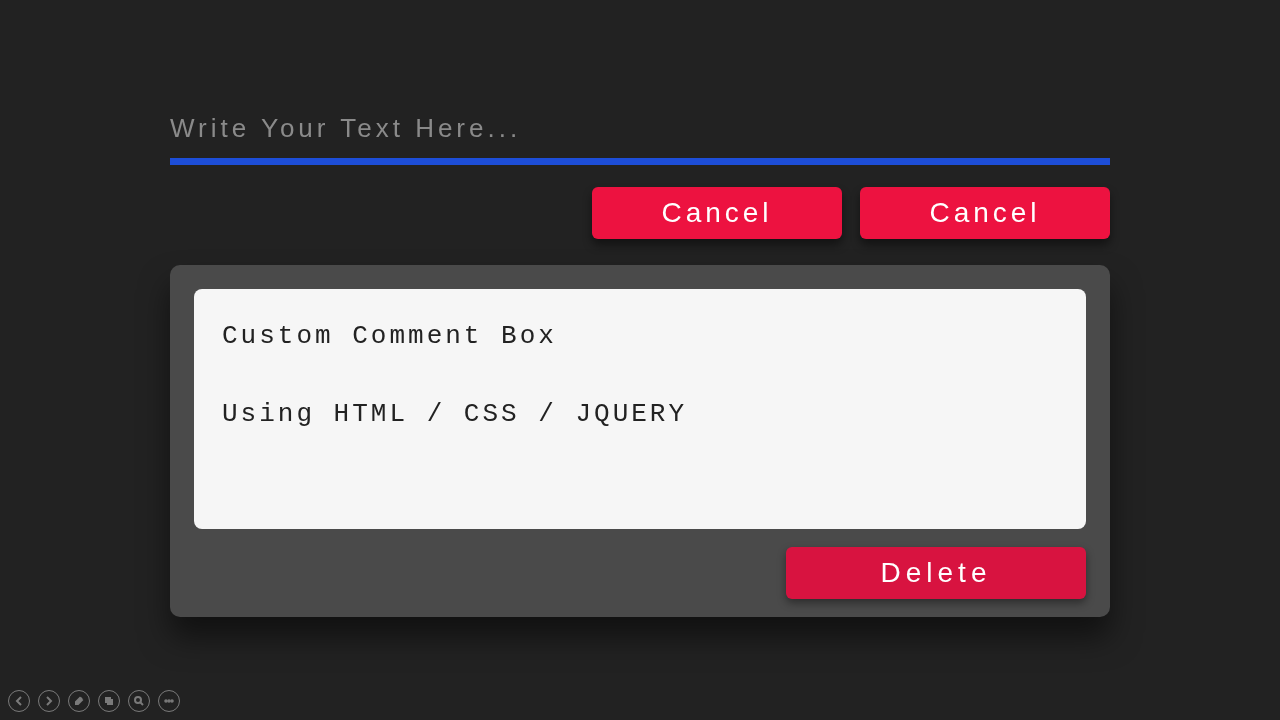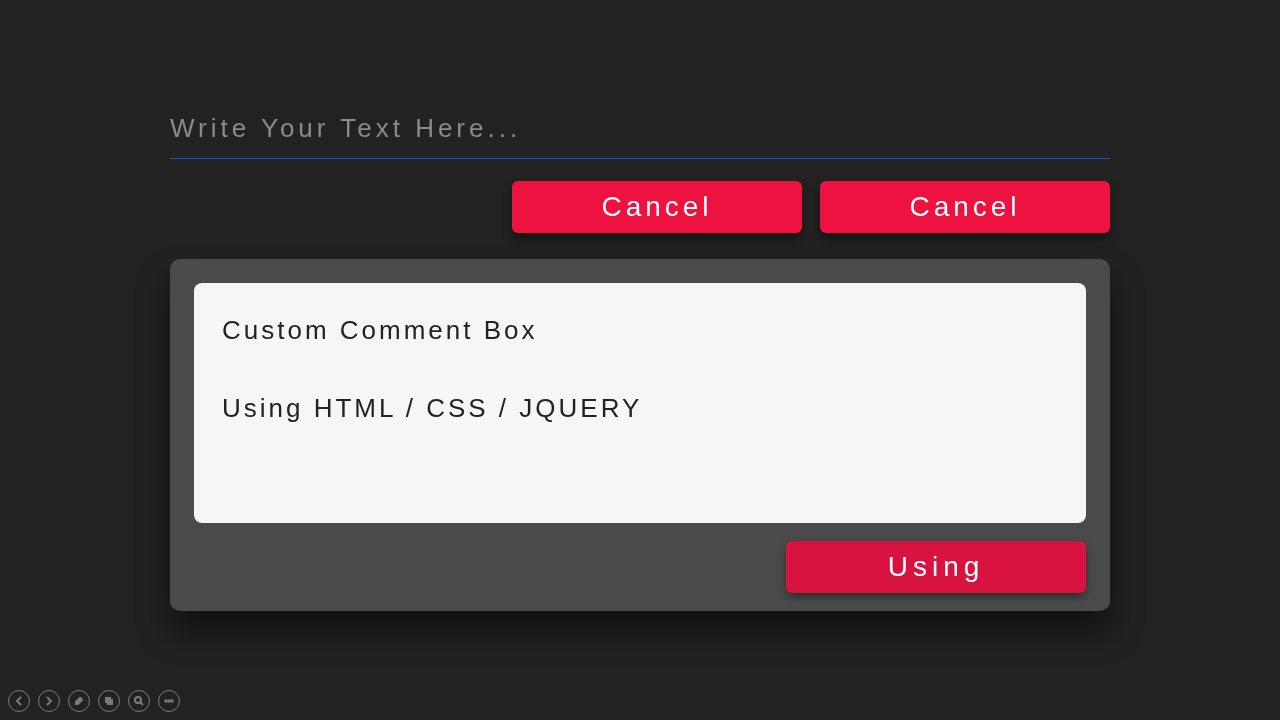--- a/index.html
+++ b/index.html
@@ -17,21 +17,21 @@
   }
   .container {
     width: 940px;
     margin: 0 auto;
     padding-top: 105px;
   }
   .comment-input {
     width: 100%;
     background: transparent;
     border: none;
-    border-bottom: 1px solid #1d4ed8;
+    border-bottom: 7px solid #1d4ed8;
     color: #3b82f6;
     font-size: 26px;
     letter-spacing: 4px;
     padding: 8px 0 14px 0;
     font-family: Verdana, Geneva, sans-serif;
     outline: none;
   }
   .comment-input::placeholder {
     color: #8a8a8a;
     letter-spacing: 4px;
@@ -43,21 +43,21 @@
     margin-top: 22px;
   }
   .btn {
     background: #ed1240;
     color: #ffffff;
     border: none;
     border-radius: 6px;
     font-size: 28px;
     letter-spacing: 4px;
     padding: 10px 0;
-    width: 290px;
+    width: 250px;
     text-align: center;
     cursor: pointer;
     box-shadow: 0 6px 10px rgba(0,0,0,0.45);
     font-family: Verdana, Geneva, sans-serif;
   }
   .comment-card {
     background: #4a4a4a;
     border-radius: 10px;
     margin-top: 26px;
     padding: 24px 24px 18px 24px;
@@ -66,20 +66,21 @@
   .comment-body {
     background: #f6f6f6;
     border-radius: 8px;
     padding: 28px 28px 48px 28px;
     color: #222;
     font-size: 26px;
     letter-spacing: 3px;
     line-height: 1.5;
     min-height: 240px;
     white-space: pre-line;
+    font-family: Liberation Mono, monospace;
   }
   .delete-row {
     display: flex;
     justify-content: flex-end;
     margin-top: 18px;
   }
   .delete-btn {
     background: #d81340;
     color: #ffffff;
     border: none;
@@ -129,21 +130,21 @@
   <div class="button-row">
     <button class="btn">Cancel</button>
     <button class="btn">Cancel</button>
   </div>
 
   <div class="comment-card">
     <div class="comment-body">Custom Comment Box
 
 Using HTML / CSS / JQUERY</div>
     <div class="delete-row">
-      <button class="delete-btn">Using</button>
+      <button class="delete-btn">Delete</button>
     </div>
   </div>
 </div>
 
 <div class="toolbar">
   <div class="tool-icon">
     <svg viewBox="0 0 10 10">
         <path d="M7 1 L3 5 L7 9"></path>
       </svg>
   </div>

